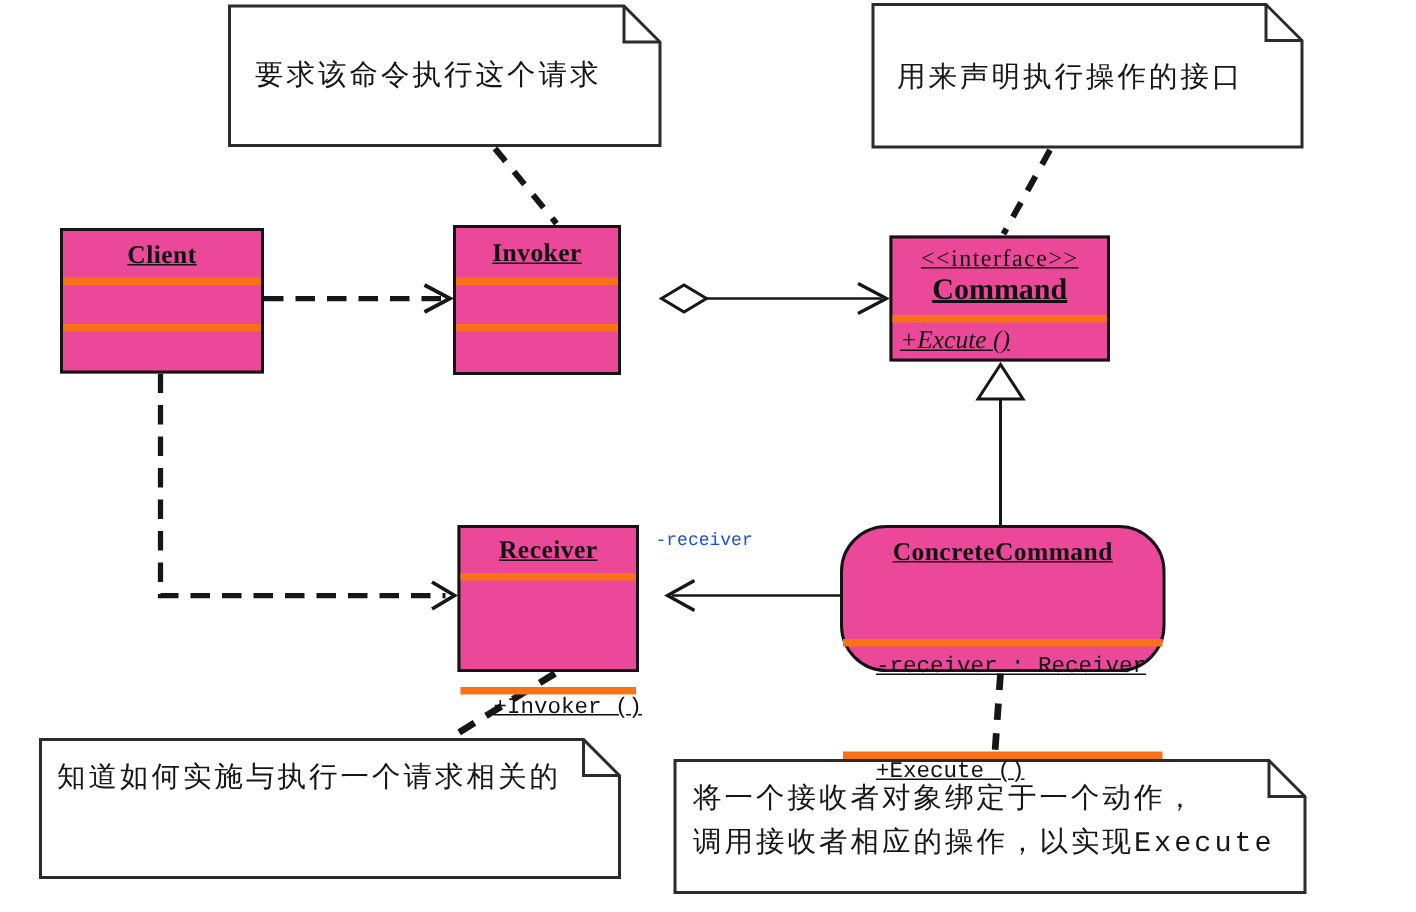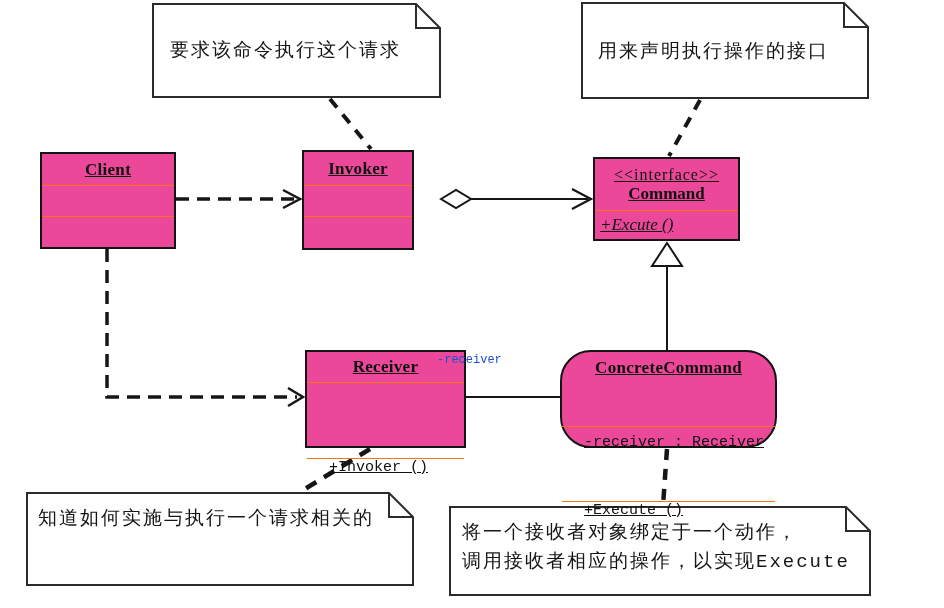--- a/index.html
+++ b/index.html
@@ -9,34 +9,34 @@
   }
   svg.layer{position:absolute;left:0;top:0;width:944px;height:608px;}
   .uml-class{
     position:absolute;background:#ec4899;border:2px solid #141414;
     box-sizing:border-box;display:flex;flex-direction:column;text-decoration:underline;
   }
   .uml-title{
     flex:0 0 auto;display:flex;align-items:center;justify-content:center;
     font-weight:bold;font-size:17px;letter-spacing:0.3px;
   }
-  .uml-sect{border-top:1px solid #f97316;box-sizing:border-box;flex:0 0 auto;}
+  .uml-sect{border-top:5px solid #f97316;box-sizing:border-box;flex:0 0 auto;}
   .uml-op,.uml-attr{
     font-family:"Liberation Mono","DejaVu Sans Mono",monospace;
     font-size:15px;display:flex;align-items:center;padding-left:22px;white-space:nowrap;margin-top:43px;
   }
   .uml-op-italic{
     font-family:"Liberation Serif","DejaVu Serif",serif;font-style:italic;
     font-size:17px;display:flex;align-items:center;padding-left:5px;white-space:nowrap;
   }
   .stereo-wrap{
     flex:0 0 auto;display:flex;flex-direction:column;align-items:center;justify-content:center;
   }
   .stereo{font-size:16px;letter-spacing:1px;}
-  .stereo-name{font-weight:bold;font-size:17px;}
+  .stereo-name{font-weight:bold;font-size:20px;}
   .note-text{
     position:absolute;font-size:19px;letter-spacing:2px;line-height:29px;color:#161616;
     white-space:nowrap;
     font-family:Liberation Mono, monospace;
   }
   .role-label{
     position:absolute;font-family:"Liberation Mono","DejaVu Sans Mono",monospace;
     font-size:12px;color:#1d4ed8;white-space:nowrap;
   }
 </style>
@@ -93,21 +93,21 @@
   </div>
 
   <div class="uml-class" style="left:593px;top:157px;width:147px;height:84px;">
     <div class="stereo-wrap" style="height:51px;">
       <div class="stereo">&lt;&lt;interface&gt;&gt;</div>
       <div class="stereo-name">Command</div>
     </div>
     <div class="uml-sect uml-op-italic" style="flex:1;">+Excute ()</div>
   </div>
 
-  <div class="uml-class" style="left:305px;top:350px;width:161px;height:98px;">
+  <div class="uml-class" style="left:305px;top:350px;width:121px;height:98px;">
     <div class="uml-title" style="height:30px;">Receiver</div>
     <div class="uml-sect" style="height:33px;"></div>
     <div class="uml-sect uml-op" style="flex:1;">+Invoker ()</div>
   </div>
 
   <div class="uml-class" style="left:560px;top:350px;width:217px;height:98px;border-radius:31px;">
     <div class="uml-title" style="height:31px;">ConcreteCommand</div>
     <div class="uml-sect uml-attr" style="height:32px;">-receiver : Receiver</div>
     <div class="uml-sect uml-op" style="flex:1;">+Execute ()</div>
   </div>

